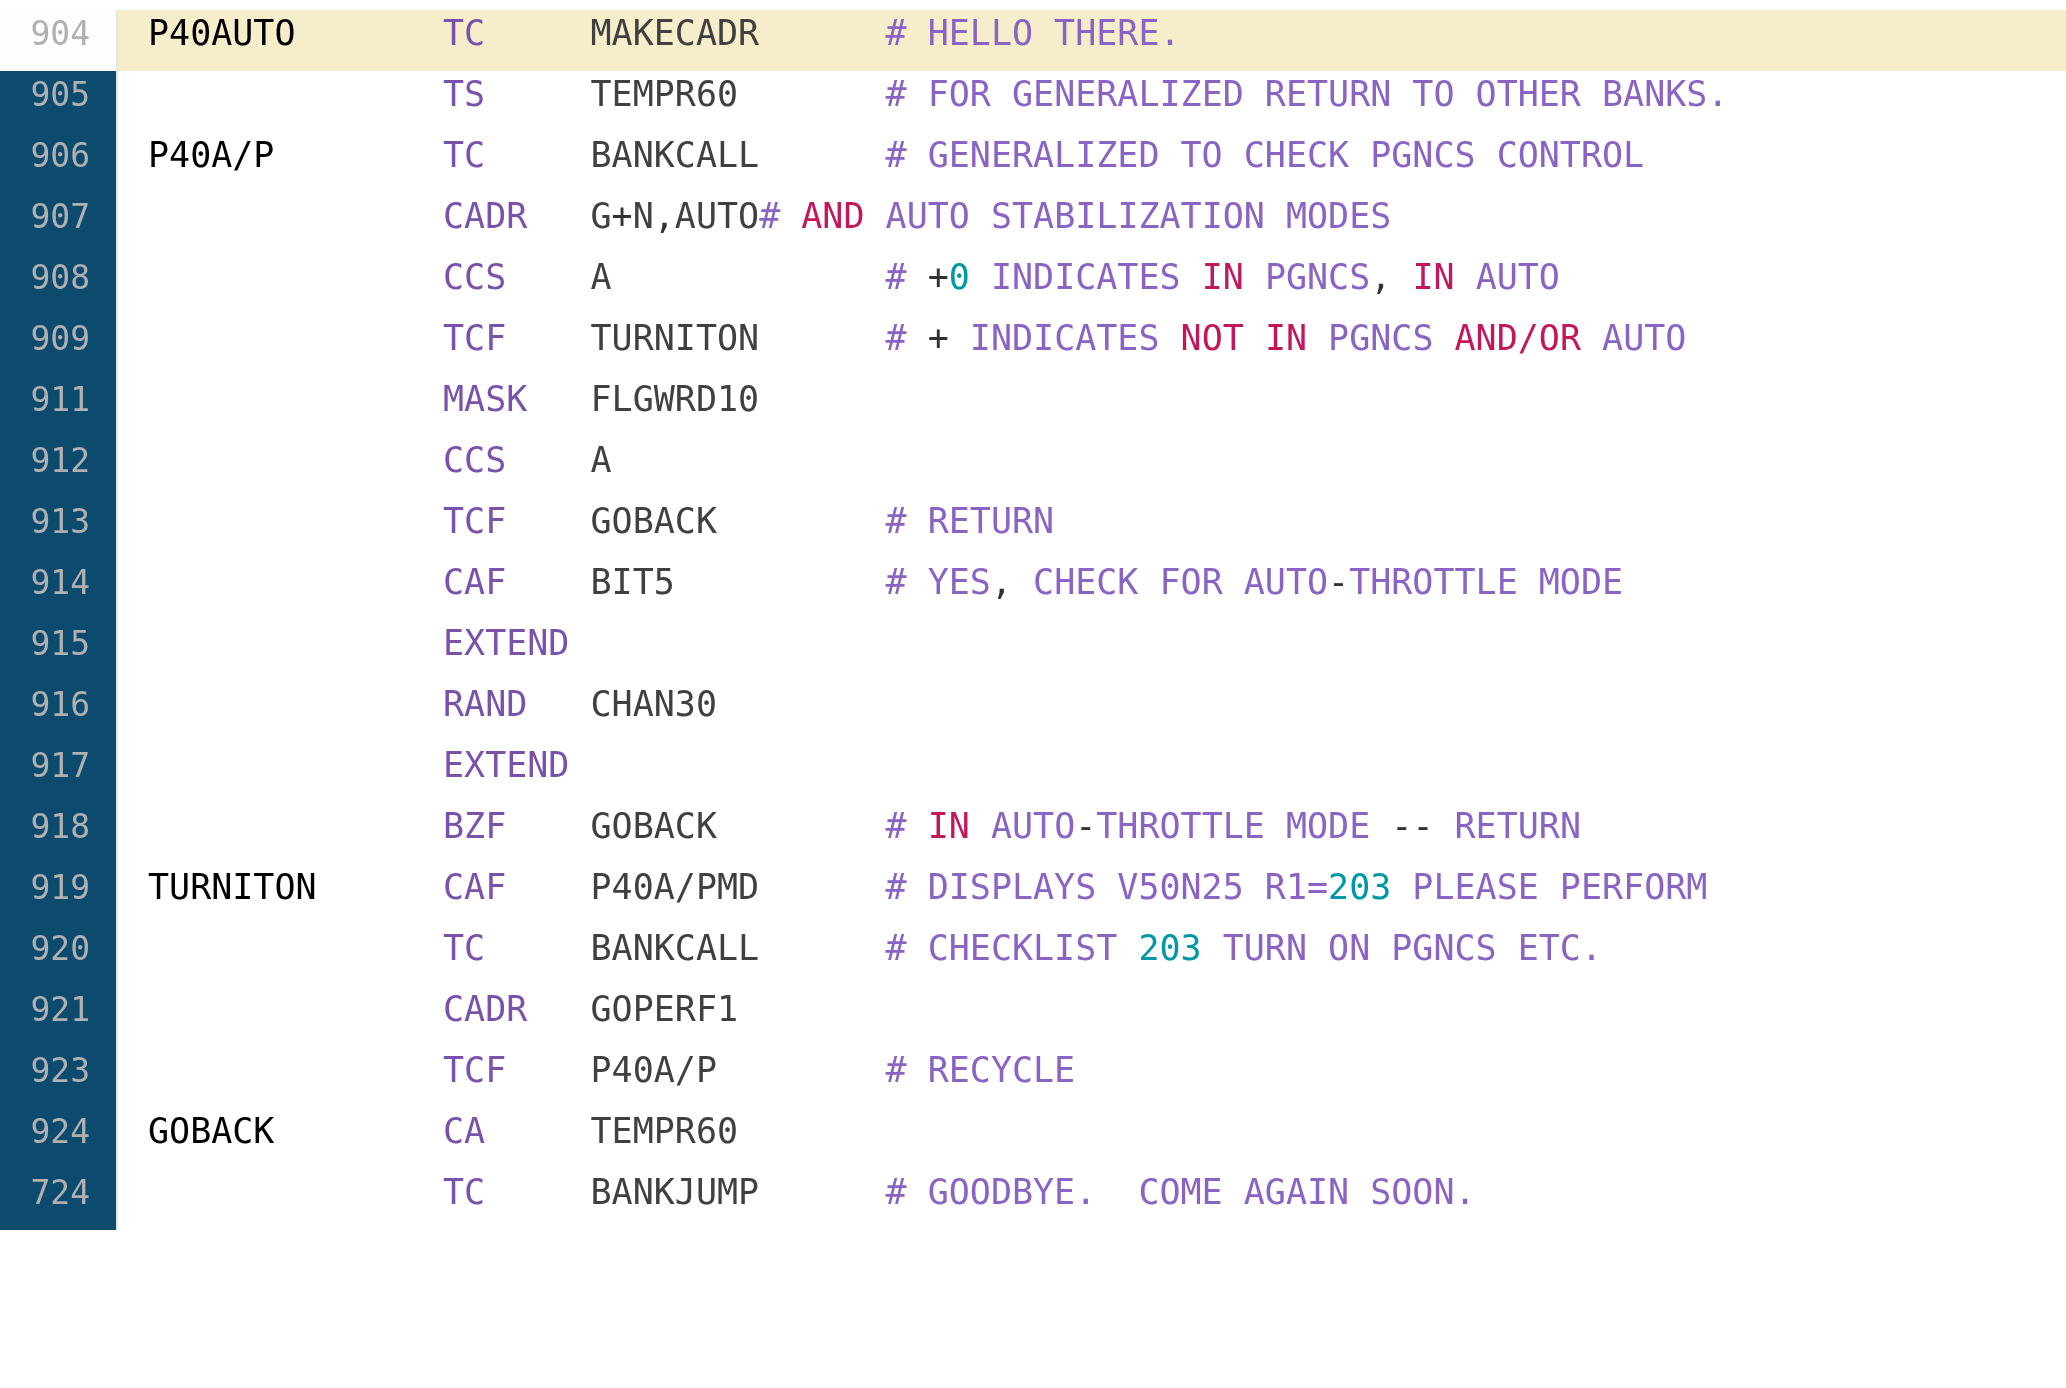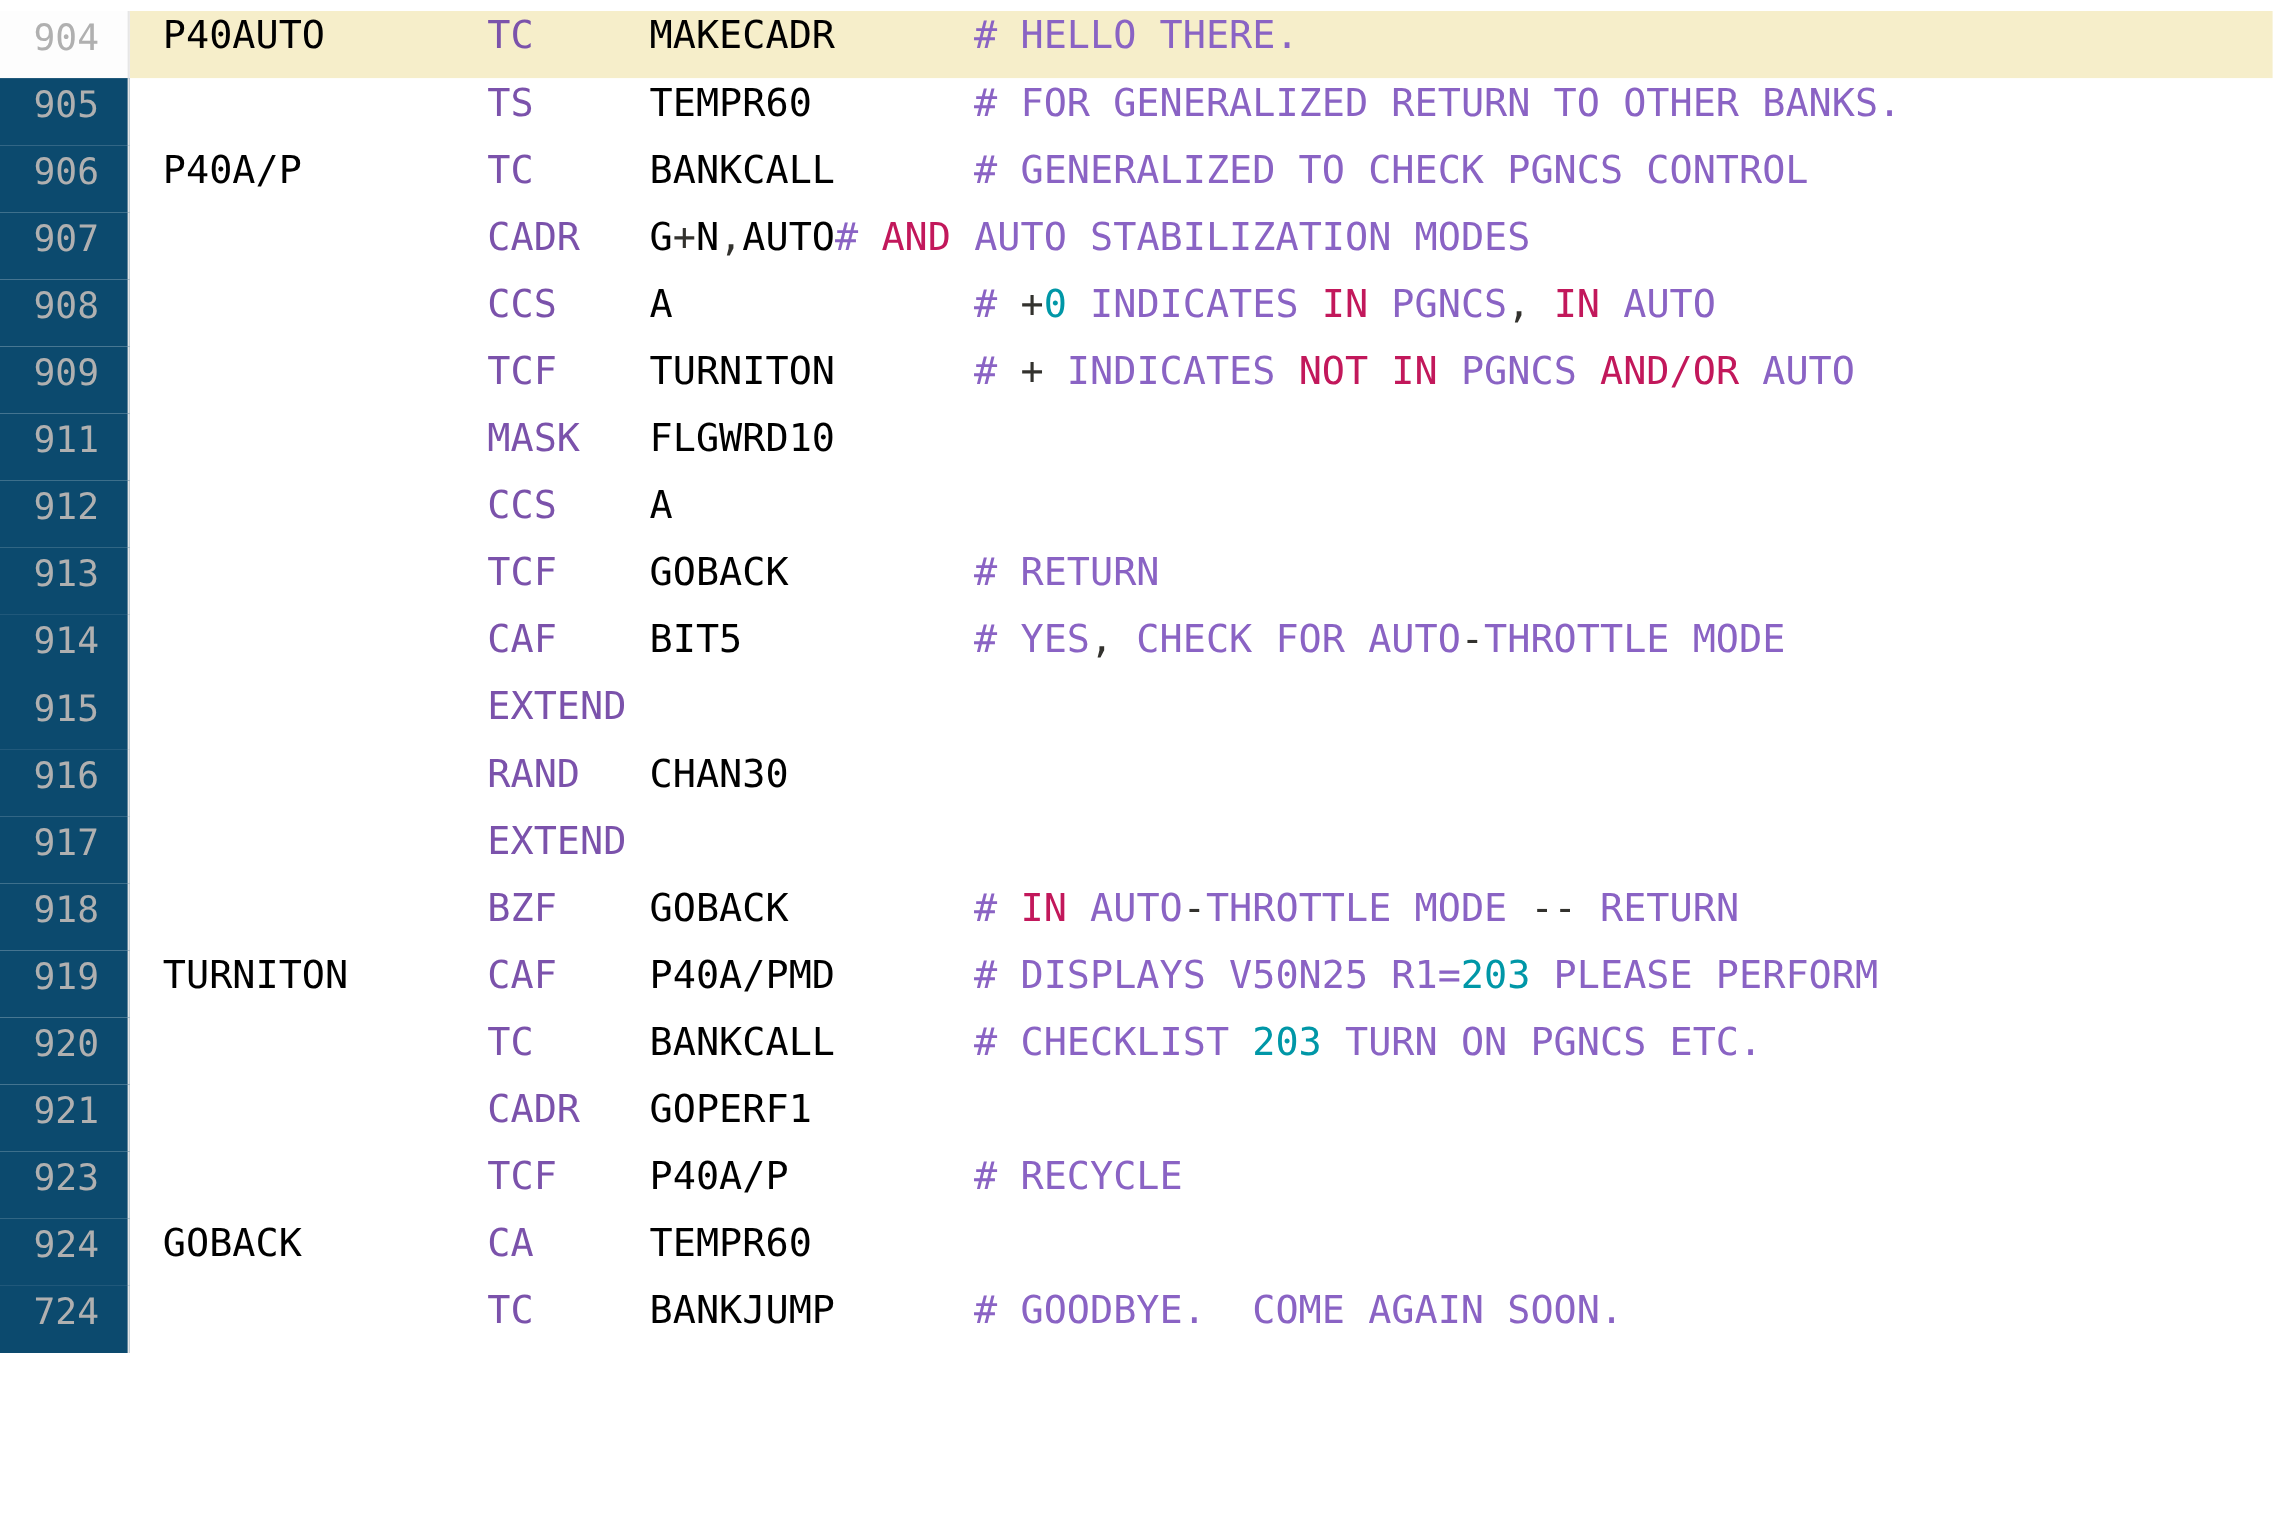--- a/index.html
+++ b/index.html
@@ -59,21 +59,21 @@
     flex: 1 1 auto;
     padding-left: 30px;
     color: #7b52ab;
     font-family: "DejaVu Sans Mono", "Liberation Mono", monospace;
     overflow: hidden;
   }
 
   
   .t-label    { color: #000000; }
   .t-op       { color: #7b52ab; }
-  .t-operand  { color: #000000; }
+  .t-operand  { color: #404040; }
   .t-comment  { color: #8a63c4; margin-top: 28px; }
   .t-kw       { color: #c2185b; }
   .t-num      { color: #0097a7; }
   .t-punct    { color: #33322e; }
 </style>
 </head>
 <body>
 
 <div id="code-listing">
     <div class="code-row is-highlighted"><div class="line-number">904</div><div class="code-text"><span class="t-label">P40AUTO       </span><span class="t-op">TC     </span><span class="t-operand">MAKECADR</span><span>      </span><span><span class="t-comment"># HELLO THERE.</span></span></div></div>

